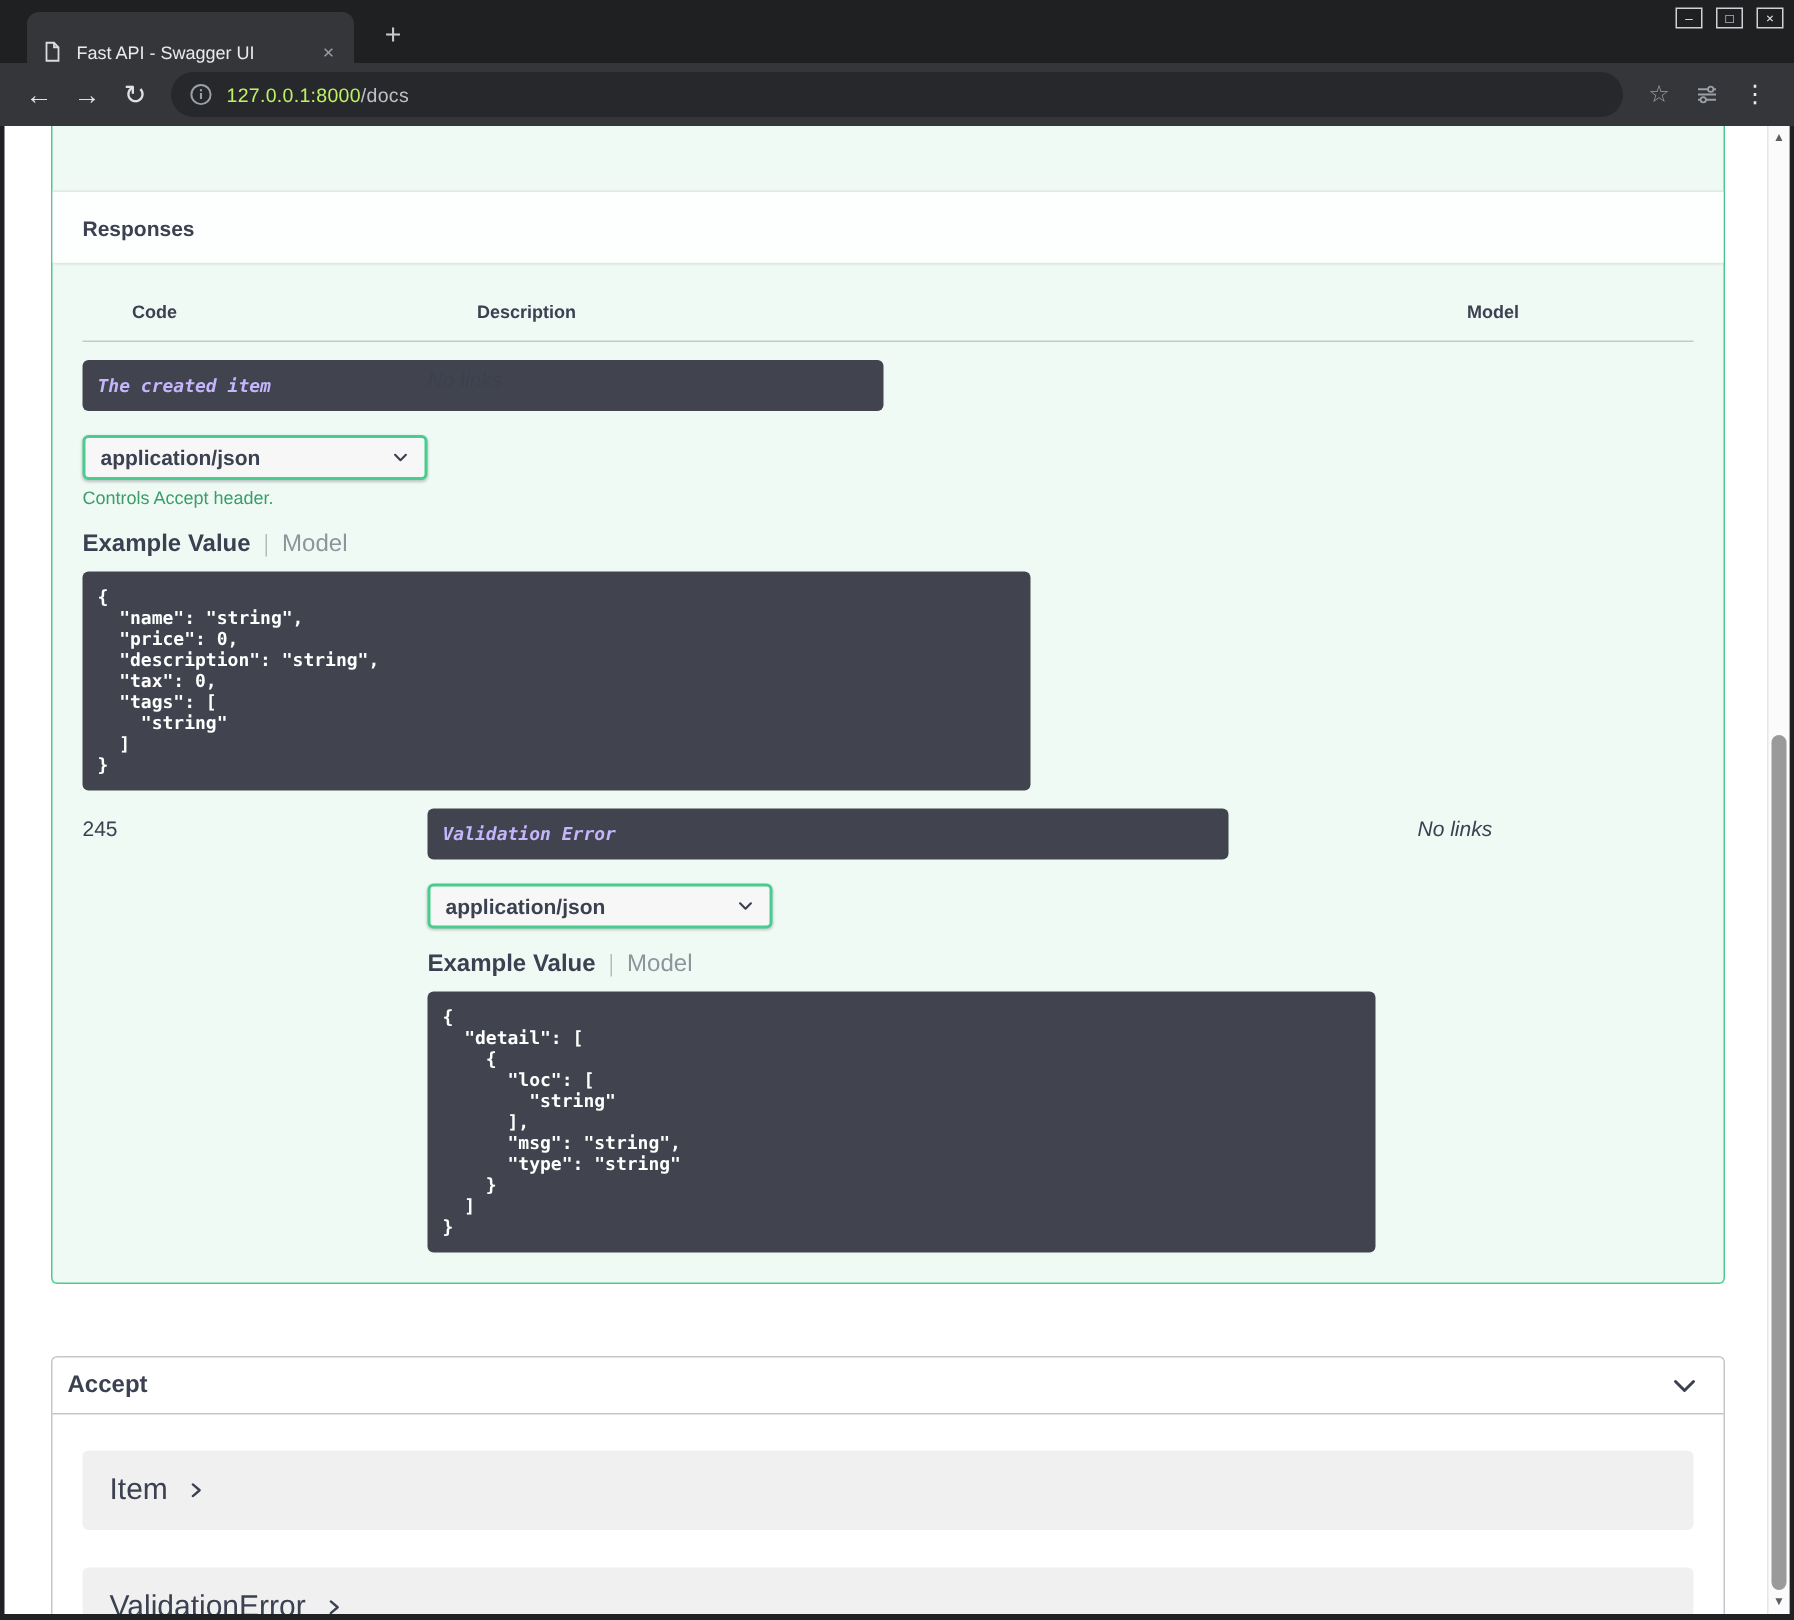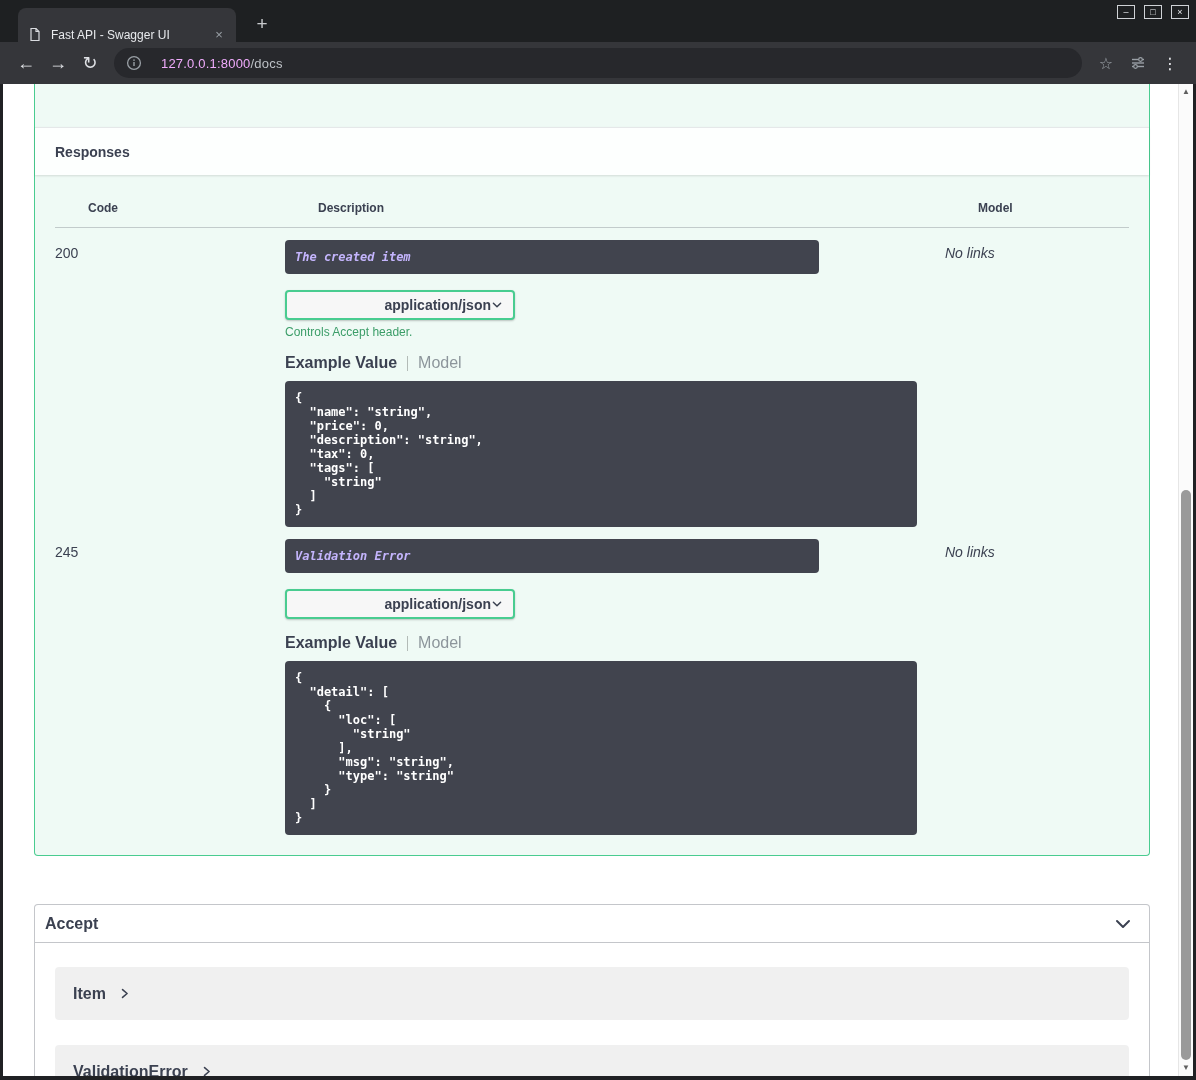--- a/index.html
+++ b/index.html
@@ -14,21 +14,21 @@
   .tab-title { flex:1; color:#e8eaed; font-size:12px; margin-left:9px; white-space:nowrap; overflow:hidden; }
   .tab-close { color:#9aa0a6; font-size:13px; width:18px; text-align:center; cursor:default; }
   .new-tab { color:#c8cacd; font-size:19px; margin:0 0 7px 14px; width:24px; text-align:center; }
   .win-controls { position:absolute; top:5px; right:7px; display:flex; gap:9px; }
   .win-btn { width:18px; height:14px; border:1px solid #cfd2d6; color:#e8eaed; font-size:9px; line-height:12px; text-align:center; }
 
   .toolbar { height:42px; background:#35363a; display:flex; align-items:center; padding:0 10px; flex:0 0 auto; }
   .nav-icon { color:#dfe1e5; font-size:18px; width:32px; text-align:center; }
   .omnibox { flex:1; height:30px; background:#27282c; border-radius:15px; display:flex; align-items:center; padding:0 12px; margin:0 8px; }
   .url { font-size:13px; margin-left:9px; letter-spacing:.2px; }
-  .url-host { color:#f0abfc;margin-left:10px; }
+  .url-host { color:#bef264; }
   .url-path { color:#bdc1c6; }
   .action-icon { width:32px; text-align:center; color:#9aa0a6; font-size:16px; }
   .menu-dots { color:#e8eaed; font-size:16px; }
 
   
   .viewport { flex:1 1 auto; margin:0 3px 4px; background:#fff; position:relative; overflow:hidden; }
   .page { position:absolute; top:0; left:0; right:15px; bottom:0; overflow:hidden; color:#3b4151; }
 
   
   .opblock { margin:0 28px 0 31px; border:1px solid #49cc90; border-top:none; border-radius:0 0 4px 4px; background:rgba(73,204,144,0.09); }
@@ -39,40 +39,40 @@
   .responses-wrapper { padding:20px; }
   .responses-header { display:grid; grid-template-columns:230px 660px 1fr; padding:6px 0 12px; border-bottom:1px solid rgba(59,65,81,.25); }
   .responses-header .hcol { font-size:12px; font-weight:700; color:#3b4151;margin-left:33px; }
   .response-row { display:grid; grid-template-columns:230px 660px 1fr; padding-top:12px; }
   .col-code { font-size:14px; padding-top:5px; color:#3b4151; }
   .col-links { font-size:14px; font-style:italic; padding-top:5px; color:#3b4151; }
 
   .desc-box { width:534px; background:#41444e; border-radius:4px; padding:10px; color:#c4b5fd;
               font-family:"DejaVu Sans Mono","Liberation Mono",monospace; font-size:12px; font-style:italic; font-weight:700; }
   .select-box { margin-top:16px; width:230px; height:30px; border:2px solid #49cc90; border-radius:4px; background:#f7f7f7;
-                box-shadow:0 1px 2px rgba(0,0,0,.22); display:flex; align-items:center; justify-content:flex-end;
+                box-shadow:0 1px 2px rgba(0,0,0,.22); display:flex; align-items:center; justify-content:space-between;
                 padding:0 10px; font-size:14px; font-weight:700; color:#3b4151; }
   .accept-note { margin-top:5px; font-size:12px; color:#3b9d68; }
   .model-tabs { display:flex; align-items:center; margin-top:15px; font-size:16px; }
   .tab-example { font-weight:700; color:#3b4151; }
   .tab-divider { width:1px; height:15px; background:rgba(0,0,0,.25); margin:0 10px; }
   .tab-model { color:rgba(59,65,81,.55); }
   .example-block { margin-top:9px; width:632px; background:#41444e; border-radius:4px; padding:10px; color:#fff;
                    font-family:"DejaVu Sans Mono","Liberation Mono",monospace; font-size:12px; font-weight:700;
                    line-height:14px; white-space:pre; }
 
   
   .schemas-section { margin:48px 28px 0 31px; border:1px solid rgba(59,65,81,.3); border-radius:4px; background:#fff; }
   .schemas-header { height:38px; display:flex; align-items:center; justify-content:space-between; padding:0 16px 0 10px;
                     border-bottom:1px solid rgba(59,65,81,.3); }
   .schemas-header h4 { font-size:16px; font-weight:700; color:#3b4151; }
   .models-list { padding:24px 20px 60px; }
   .model-row { height:53px; background:rgba(0,0,0,.06); border-radius:4px; display:flex; align-items:center;
                padding:0 18px; margin-bottom:25px; }
-  .model-name { font-size:16px; font-weight:700; color:#3b4151; margin-right:12px; }
+  .model-name { font-size:20px; font-weight:400; color:#3b4151; margin-right:12px; }
 
   
   .scrollbar { position:absolute; top:0; right:0; bottom:0; width:15px; background:#fbfbfb; border-left:1px solid #e6e6e6; }
   .sb-arrow { position:absolute; left:0; width:100%; height:14px; color:#5f5f5f; font-size:8px; text-align:center; line-height:14px; }
   .sb-up { top:1px; } .sb-down { bottom:1px; }
   .sb-thumb { position:absolute; left:2px; right:2px; top:406px; height:570px; background:#9a9a9a; border-radius:6px; }
 
   svg { display:block; }
 </style>
 </head>
@@ -136,21 +136,20 @@
         </div>
 
         <div class="responses-wrapper">
           <div class="responses-header">
             <div class="hcol">Code</div>
             <div class="hcol">Description</div>
             <div class="hcol">Model</div>
           </div>
 
           <div class="response-row">
-            <div class="col-code">200</div>
             <div>
               <div class="desc-box">The created item</div>
               <div class="select-box">
                 <span>application/json</span>
                 <span>
                   <svg width="12" height="12" viewBox="0 0 20 20">
                       <path d="M4 7l6 6 6-6" fill="none" stroke="#3b4151" stroke-width="2.4" stroke-linecap="round" stroke-linejoin="round"></path>
                     </svg>
                 </span>
               </div>

